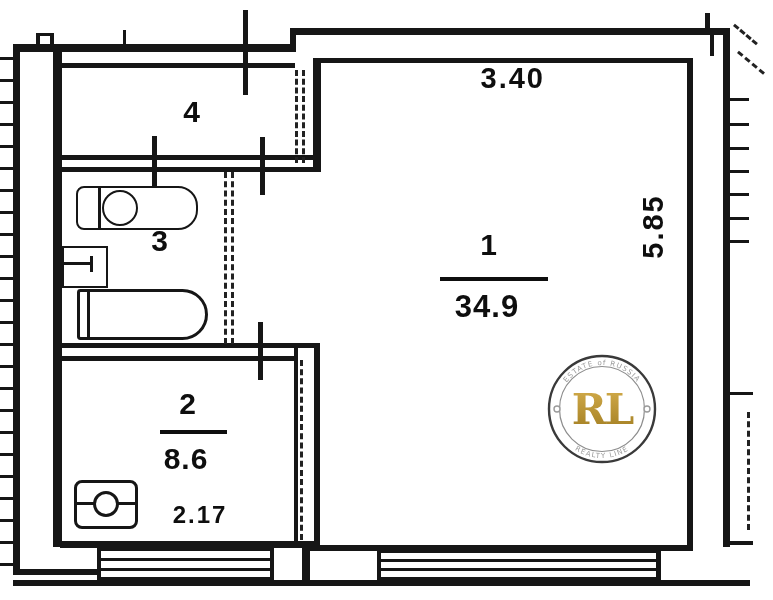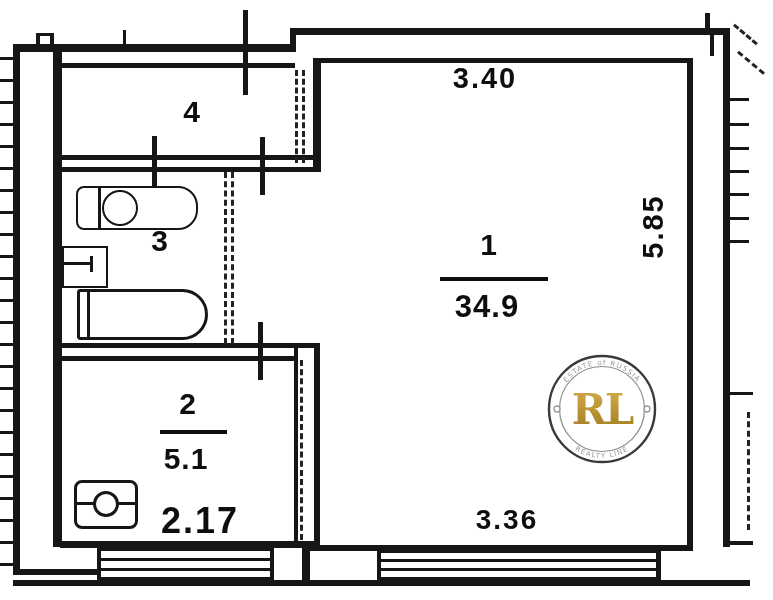--- a/index.html
+++ b/index.html
@@ -122,30 +122,29 @@
   <div class="fixline" style="left:74px;top:502px;width:64px;height:3px;"></div>
   <div class="fix" style="left:74px;top:480px;width:64px;height:49px;border-radius:8px;background:transparent;"></div>
   <div class="fix" style="left:93px;top:491px;width:26px;height:26px;border-radius:50%;"></div>
 
   <div class="lbl" style="left:469px;top:230px;width:40px;font-size:30px;">1</div>
   <div class="frac" style="left:440px;top:277px;width:108px;"></div>
   <div class="lbl" style="left:427px;top:291px;width:120px;font-size:31px;">34.9</div>
 
   <div class="lbl" style="left:168px;top:389px;width:40px;font-size:30px;">2</div>
   <div class="frac" style="left:160px;top:430px;width:67px;"></div>
-  <div class="lbl" style="left:146px;top:444px;width:80px;font-size:30px;">5.1</div>
+  <div class="lbl" style="left:146px;top:444px;width:80px;font-size:30px;">8.6</div>
 
   <div class="lbl" style="left:140px;top:226px;width:40px;font-size:30px;">3</div>
 
   <div class="lbl" style="left:172px;top:97px;width:40px;font-size:30px;">4</div>
 
-  <div class="lbl" style="left:425px;top:64px;width:120px;font-size:29px;letter-spacing:2px;">3.40</div>
+  <div class="lbl" style="left:425px;top:64px;width:120px;font-size:29px;letter-spacing:2px;text-align:right;">3.40</div>
   <div class="lbl rot90" style="left:595px;top:212px;width:116px;font-size:29px;letter-spacing:2px;">5.85</div>
-  <div class="lbl" style="left:447px;top:506px;width:120px;font-size:28px;letter-spacing:2px;">3.36</div>
-  <div class="lbl" style="left:140px;top:503px;width:120px;font-size:36px;letter-spacing:2px;">2.17</div>
+  <div class="lbl" style="left:140px;top:503px;width:120px;font-size:24px;letter-spacing:2px;">2.17</div>
 
   <svg style="position:absolute;left:546px;top:353px;" width="112" height="112" viewBox="0 0 112 112">
     <defs>
       <linearGradient id="gold" x1="0" y1="0" x2="0" y2="1">
         <stop offset="0" stop-color="#d5ae4d"></stop>
         <stop offset="1" stop-color="#a07c20"></stop>
       </linearGradient>
       <path id="arcTop" d="M 12,56 A 44,44 0 0 1 100,56"></path>
       <path id="arcBot" d="M 7,56 A 49,49 0 0 0 105,56"></path>
     </defs>

